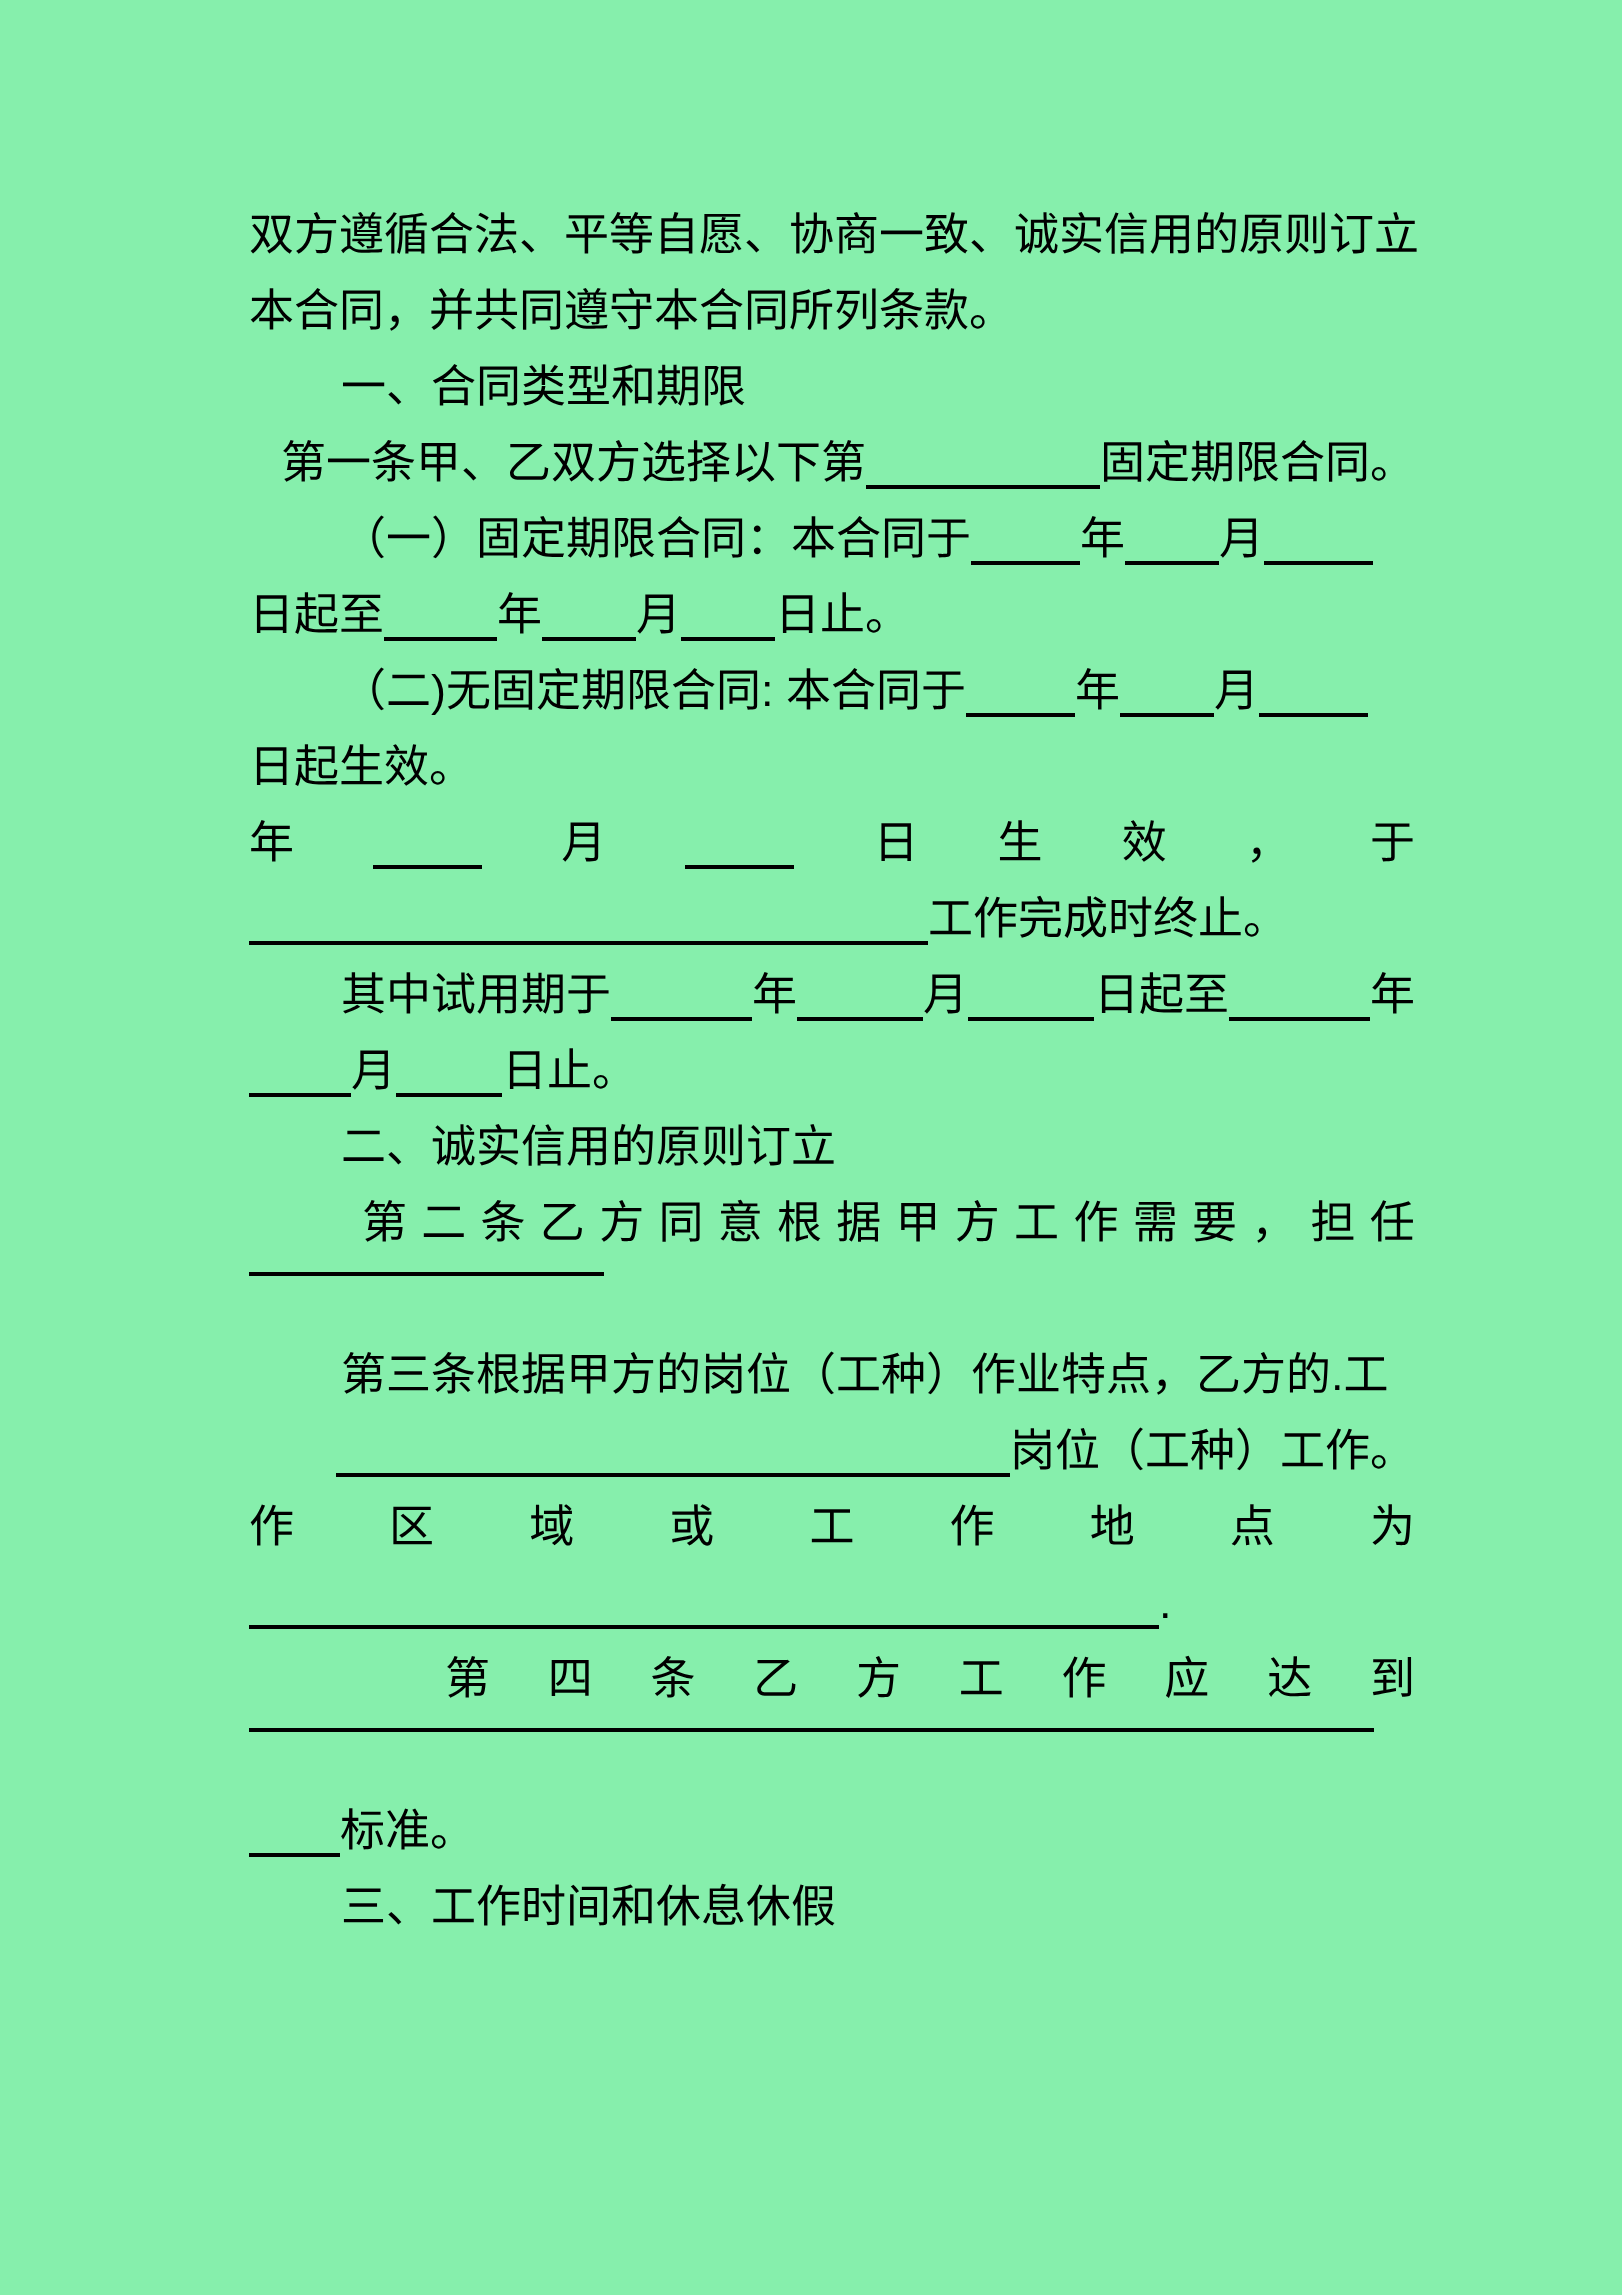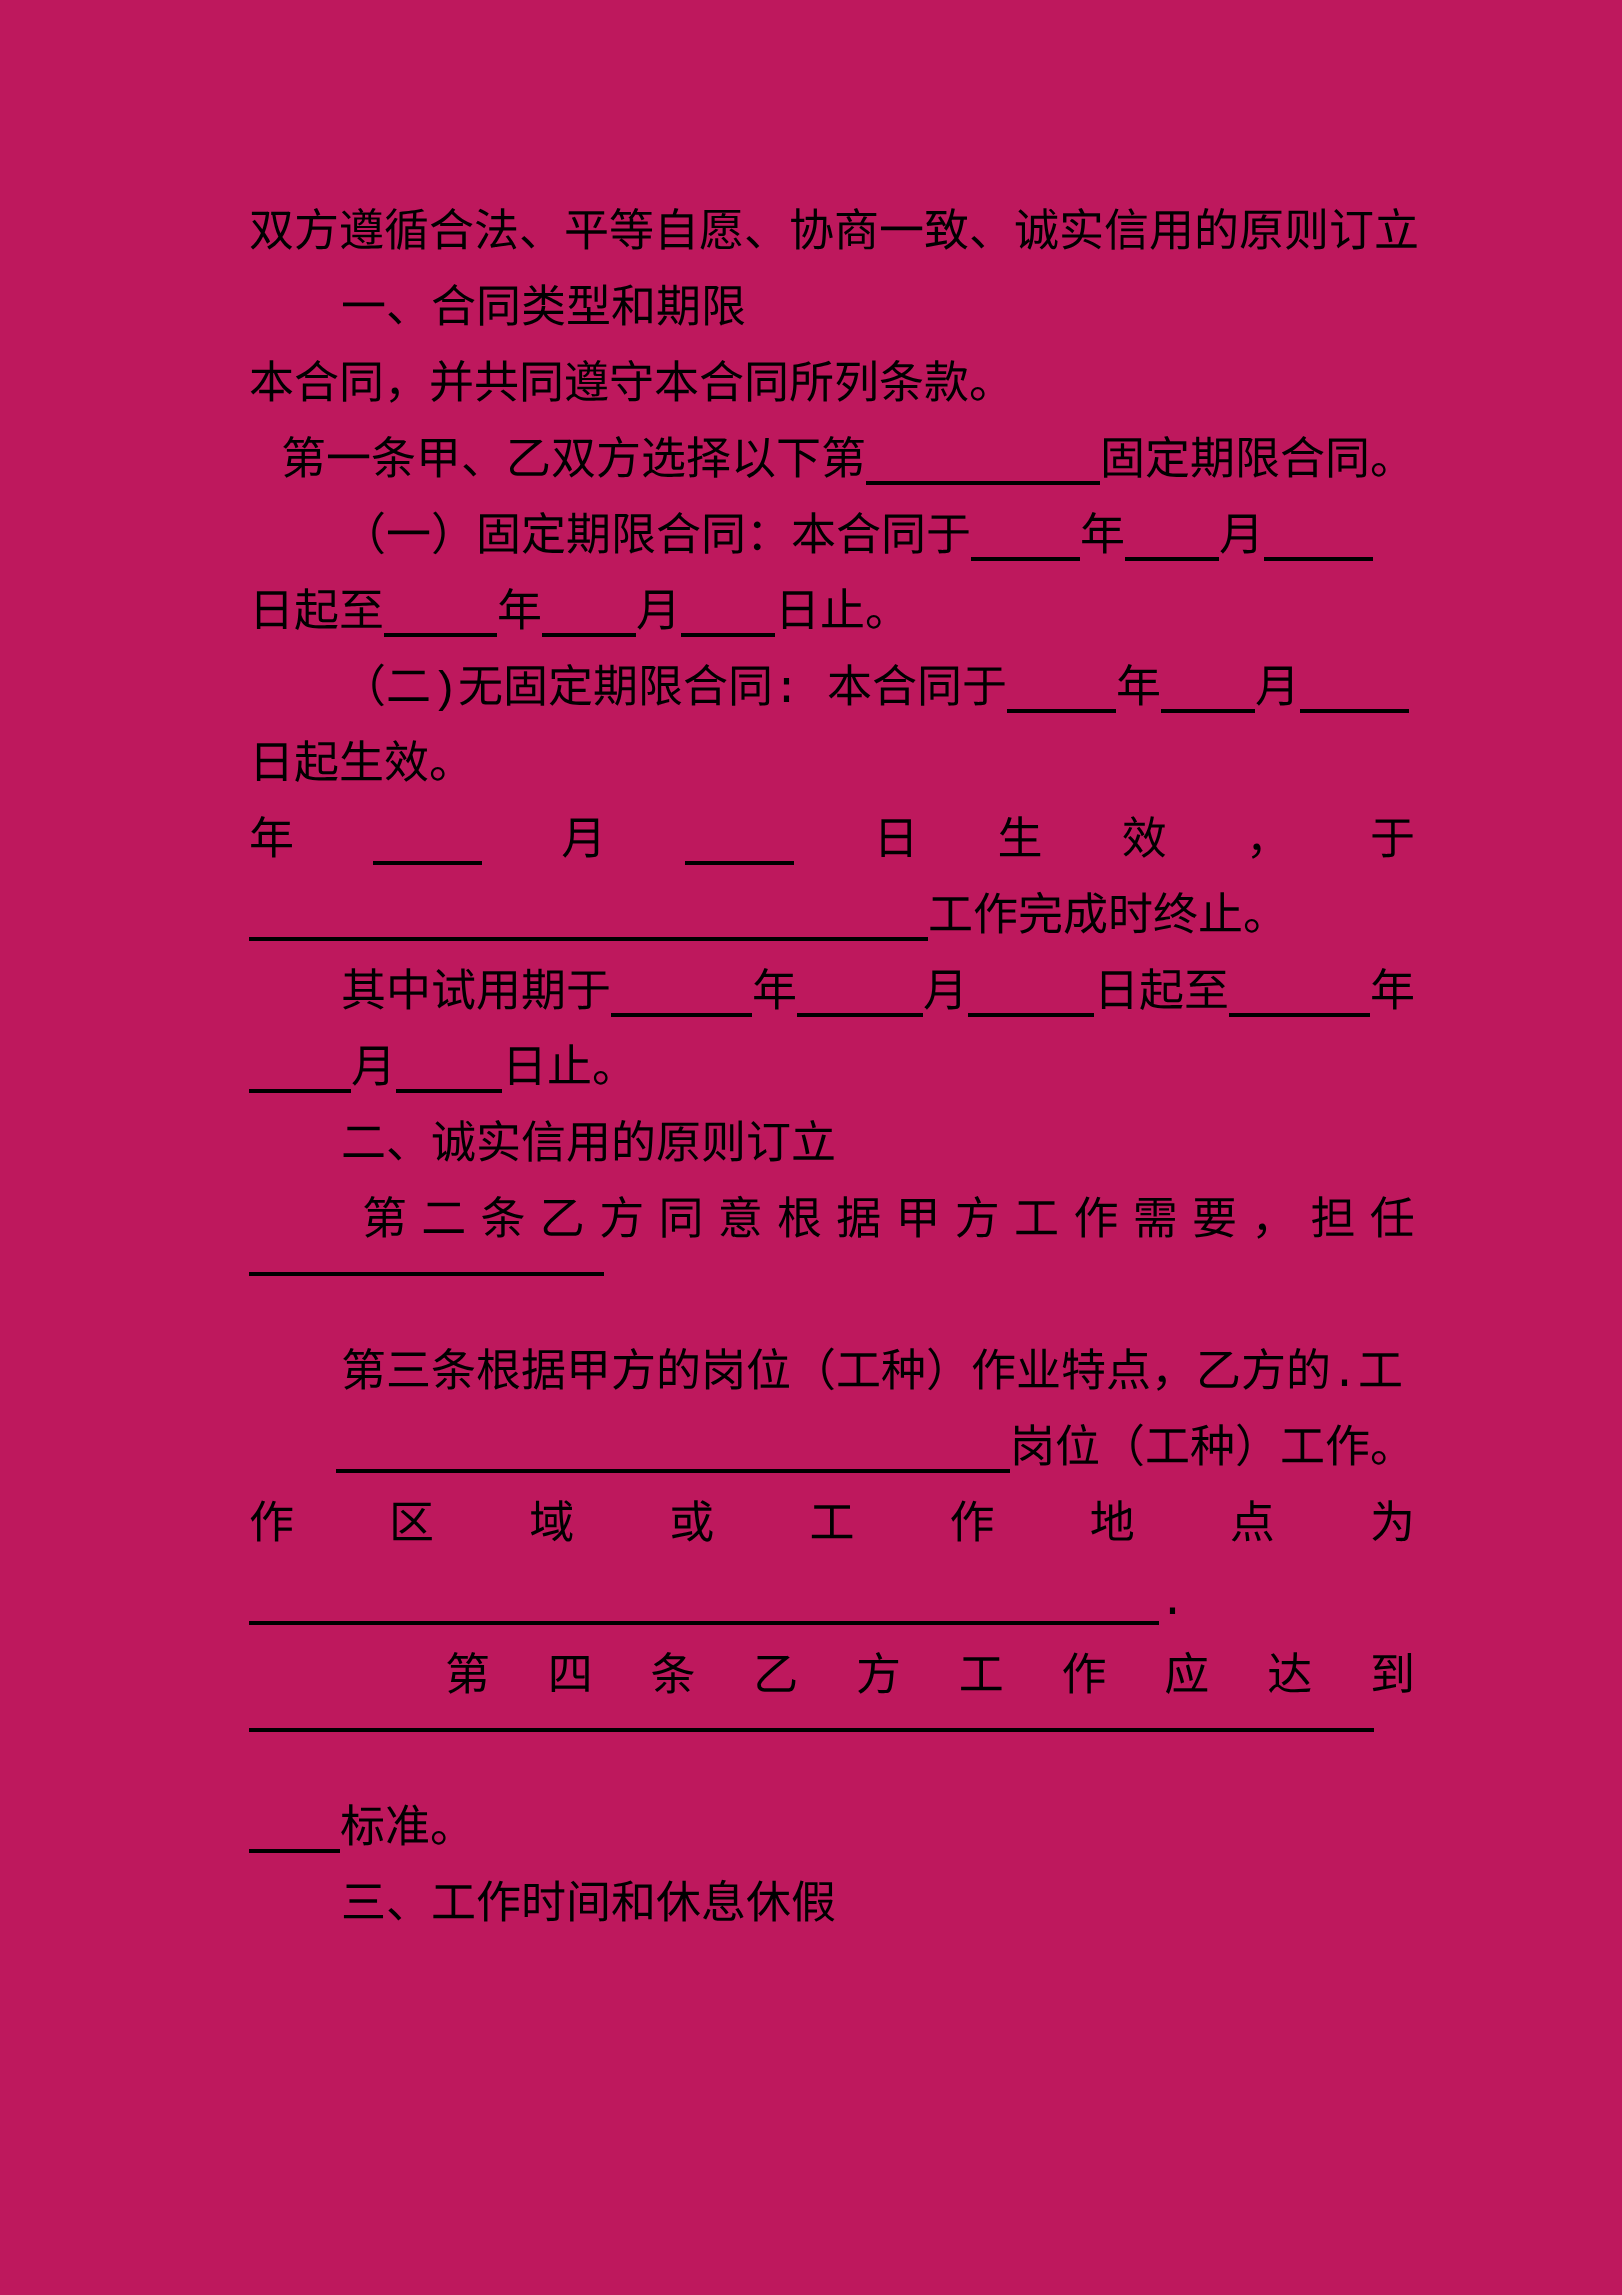--- a/index.html
+++ b/index.html
@@ -4,23 +4,23 @@
 <style>
   html, body {
     margin: 0;
     padding: 0;
     background: #ffffff;
   }
   .page {
     position: relative;
     width: 1623px;
     height: 2295px;
-    background: #be185d;
+    background: #86efac;
     color: #000000;
-    font-family: Liberation Mono, monospace;
+    font-family: Liberation Sans, sans-serif;
     font-size: 45px;
     overflow: hidden;
   }
   .doc {
     position: absolute;
     left: 249px;
     top: 197px;
     width: 1166px;
   }
   .line {
@@ -48,22 +48,22 @@
   .blank.fill {
     flex: 1 1 auto;
   }
 </style>
 </head>
 <body>
 
 <div class="page">
   <div class="doc" id="doc">
       <div class="line"><span class="text">双方遵循合法、平等自愿、协商一致、诚实信用的原则订立</span></div>
+      <div class="line"><span class="text">本合同，并共同遵守本合同所列条款。</span></div>
       <div class="line" style="padding-left: 92px;"><span class="text">一、合同类型和期限</span></div>
-      <div class="line"><span class="text">本合同，并共同遵守本合同所列条款。</span></div>
       <div class="line" style="padding-left: 92px; justify-content: flex-end;"><span class="text">第一条甲、乙双方选择以下第</span><span class="blank" style="width: 234px;"></span><span class="text">固定期限合同。</span></div>
       <div class="line" style="padding-left: 92px;"><span class="text">（一）固定期限合同：本合同于</span><span class="blank" style="width: 109px;"></span><span class="text">年</span><span class="blank" style="width: 94px;"></span><span class="text">月</span><span class="blank" style="width: 109px;"></span></div>
       <div class="line"><span class="text">日起至</span><span class="blank" style="width: 113px;"></span><span class="text">年</span><span class="blank" style="width: 94px;"></span><span class="text">月</span><span class="blank" style="width: 94px;"></span><span class="text">日止。</span></div>
       <div class="line" style="padding-left: 92px; text-align: right;"><span class="text">（二)无固定期限合同: 本合同于</span><span class="blank" style="width: 109px;"></span><span class="text">年</span><span class="blank" style="width: 94px;"></span><span class="text">月</span><span class="blank" style="width: 109px;"></span></div>
       <div class="line"><span class="text">日起生效。</span></div>
       <div class="line spread"><span class="text">年</span><span class="blank" style="width: 109px;"></span><span class="text">月</span><span class="blank" style="width: 109px;"></span><span class="text">日</span><span class="text">生</span><span class="text">效</span><span class="text">，</span><span class="text">于</span></div>
       <div class="line"><span class="blank" style="width: 679px;"></span><span class="text">工作完成时终止。</span></div>
       <div class="line" style="padding-left: 92px;"><span class="text">其中试用期于</span><span class="blank fill" style="width: 117px; flex-basis: 117px;"></span><span class="text">年</span><span class="blank fill" style="width: 102px; flex-basis: 102px;"></span><span class="text">月</span><span class="blank fill" style="width: 102px; flex-basis: 102px;"></span><span class="text">日起至</span><span class="blank fill" style="width: 117px; flex-basis: 117px;"></span><span class="text">年</span></div>
       <div class="line"><span class="blank" style="width: 102px;"></span><span class="text">月</span><span class="blank" style="width: 106px;"></span><span class="text">日止。</span></div>
       <div class="line" style="padding-left: 92px;"><span class="text">二、诚实信用的原则订立</span></div>

